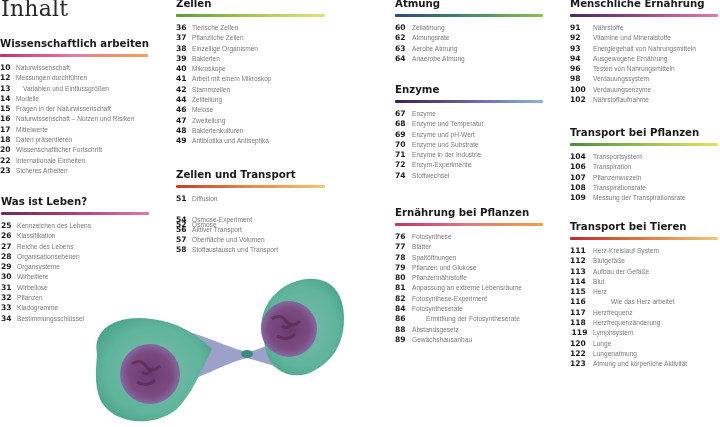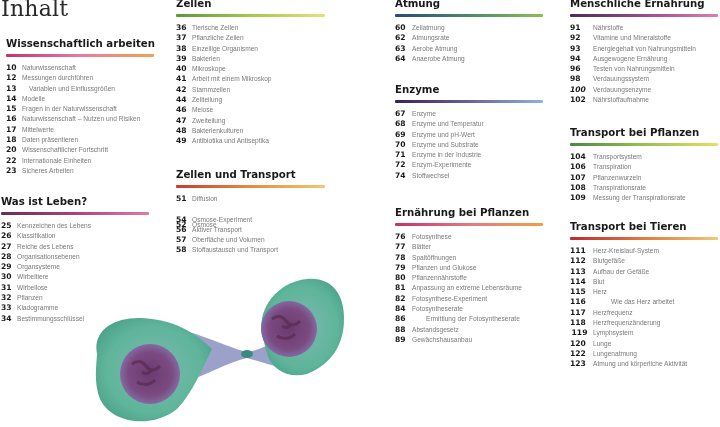--- a/index.html
+++ b/index.html
@@ -11,21 +11,21 @@
   .entry { display:flex; align-items:baseline; height:10.3px; line-height:10.3px; white-space:nowrap; }
   .num { font-family:"DejaVu Sans", sans-serif; font-weight:bold; font-size:7.6px; color:#1a1a1a; display:inline-block; }
   .lbl { font-family:"Liberation Sans", sans-serif; font-size:6.6px; color:#7a7a7a; }
   .cell-image { position:absolute; left:82px; top:274px; width:310px; height:150px; }
 </style>
 </head>
 <body>
 
 <div class="page-title">Inhalt</div>
 
-<div class="section" style="left:6px; top:38px; width:148px;">
+<div class="section" style="left:0; top:38px; width:148px;">
     <h2>Wissenschaftlich arbeiten</h2>
     <div class="bar" style="background: linear-gradient(90deg, rgb(200, 48, 110), rgb(232, 122, 160), rgb(242, 162, 80));"></div>
     <div class="entry">
       <span class="num" style="width: 12px; margin-right: 4px;">10</span>
       <span class="lbl">Naturwissenschaft</span>
     </div>
     <div class="entry">
       <span class="num" style="width: 12px; margin-right: 4px;">12</span>
       <span class="lbl">Messungen durchführen</span>
     </div>
@@ -314,21 +314,21 @@
     </div>
     <div class="entry">
       <span class="num" style="width: 19px; margin-right: 4px;">96</span>
       <span class="lbl">Testen von Nahrungsmitteln</span>
     </div>
     <div class="entry">
       <span class="num" style="width: 19px; margin-right: 4px;">98</span>
       <span class="lbl">Verdauungssystem</span>
     </div>
     <div class="entry">
-      <span class="num" style="width: 19px; margin-right: 4px; font-style: italic;">100</span>
+      <span class="num" style="width: 19px; margin-right: 4px;">100</span>
       <span class="lbl">Verdauungsenzyme</span>
     </div>
     <div class="entry">
       <span class="num" style="width: 19px; margin-right: 4px;">102</span>
       <span class="lbl">Nährstoffaufnahme</span>
     </div>
   </div>
 <div class="section" style="left:570px; top:127px; width:148px;">
     <h2>Transport bei Pflanzen</h2>
     <div class="bar" style="background: linear-gradient(90deg, rgb(74, 138, 64), rgb(154, 192, 80), rgb(230, 224, 96));"></div>

